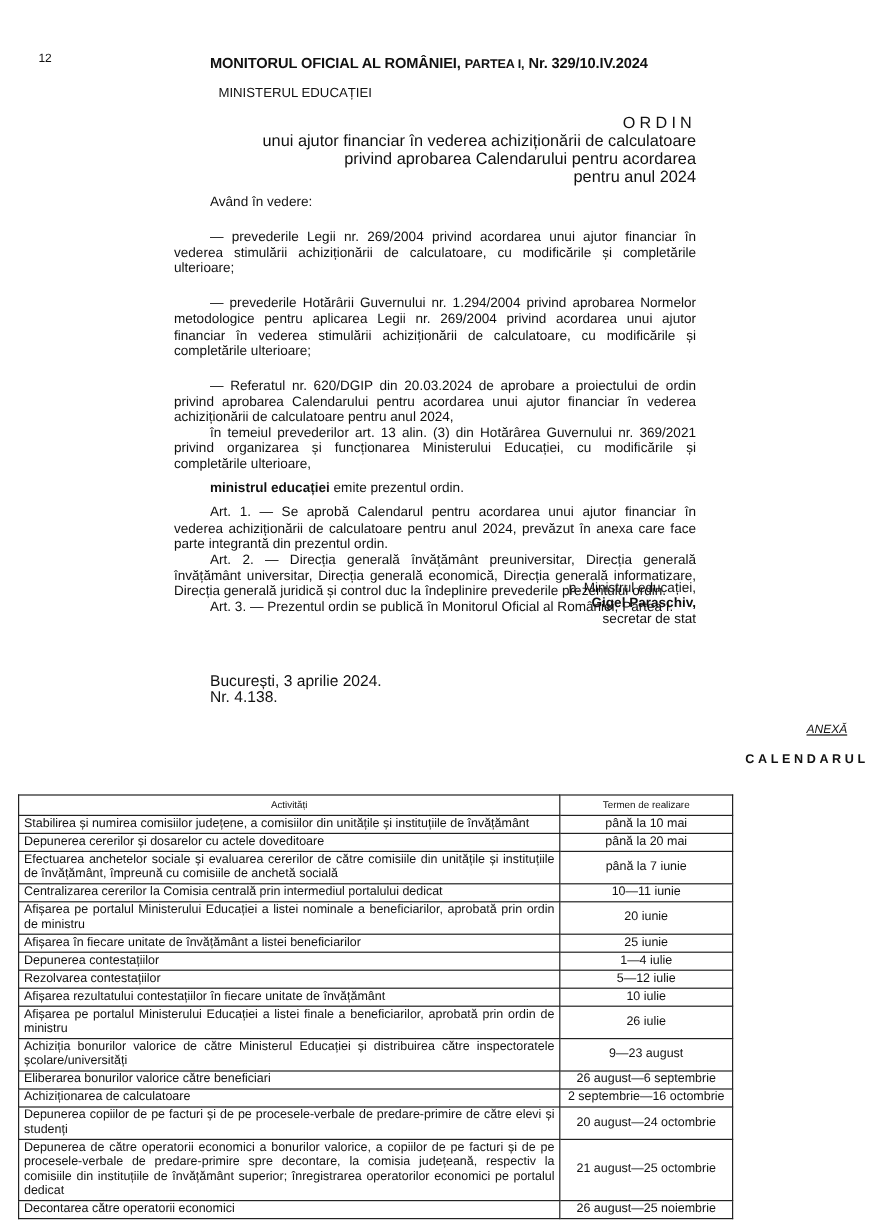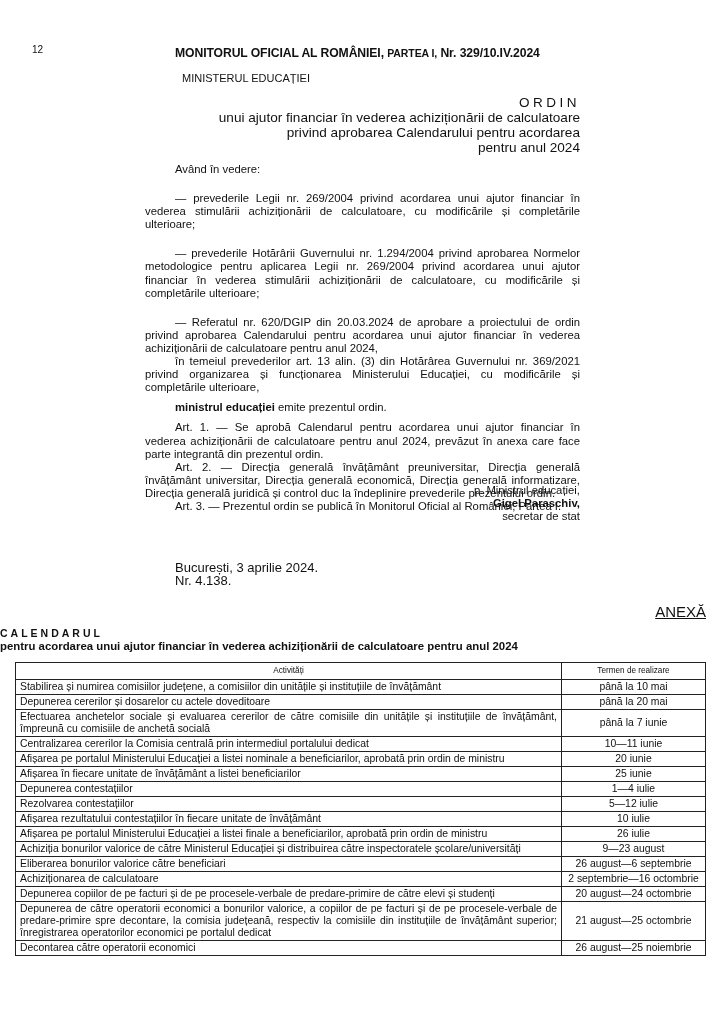--- a/index.html
+++ b/index.html
@@ -50,34 +50,34 @@
     position: absolute; left: 145px; top: 484px; width: 435px;
     text-align: right; font-size: 11.3px; line-height: 13.1px;
   }
   .signature .name { font-weight: bold; }
   .place-date {
     position: absolute; left: 175px; top: 529px;
     font-size: 13px; line-height: 13.1px; margin-top: 32px;
   }
   .annex-label {
     position: absolute; right: 18px; top: 603px;
-    font-size: 15px; text-decoration: underline;
+    font-size: 10px; font-style: italic; text-decoration: underline;
   }
   .calendar-title {
     position: absolute; left: 0; top: 627px; width: 724px;
-    text-align: left; font-weight: bold;
+    text-align: right; font-weight: bold;
   }
   .calendar-title .kind {
     font-size: 10.5px; letter-spacing: 3px; line-height: 13px;
   }
   .calendar-title .subject {
     font-size: 11.4px; line-height: 13px;
   }
   table.calendar {
-    position: absolute; left: 15px; top: 662px; width: 691px;
+    position: absolute; left: 15px; top: 662px; width: 596px;
     border-collapse: collapse;
     font-size: 10.4px; line-height: 12px;
   }
   table.calendar th, table.calendar td {
     border: 1px solid #222222;
     padding: 1px 4px 1px 4px;
     vertical-align: middle;
   }
   table.calendar th {
     font-weight: normal; font-size: 8.2px; text-align: center;
@@ -130,21 +130,20 @@
 
 <div class="place-date">
   <div>București, 3 aprilie 2024.</div>
   <div>Nr. 4.138.</div>
 </div>
 
 <div class="annex-label">ANEXĂ</div>
 
 <div class="calendar-title">
   <div class="kind">CALENDARUL</div>
-  <div class="subject">pentru acordarea unui ajutor financiar în vederea achiziționării de calculatoare pentru anul 2024</div>
 </div>
 
 <table class="calendar">
   <thead>
     <tr>
       <th>Activități</th>
       <th>Termen de realizare</th>
     </tr>
   </thead>
   <tbody>

